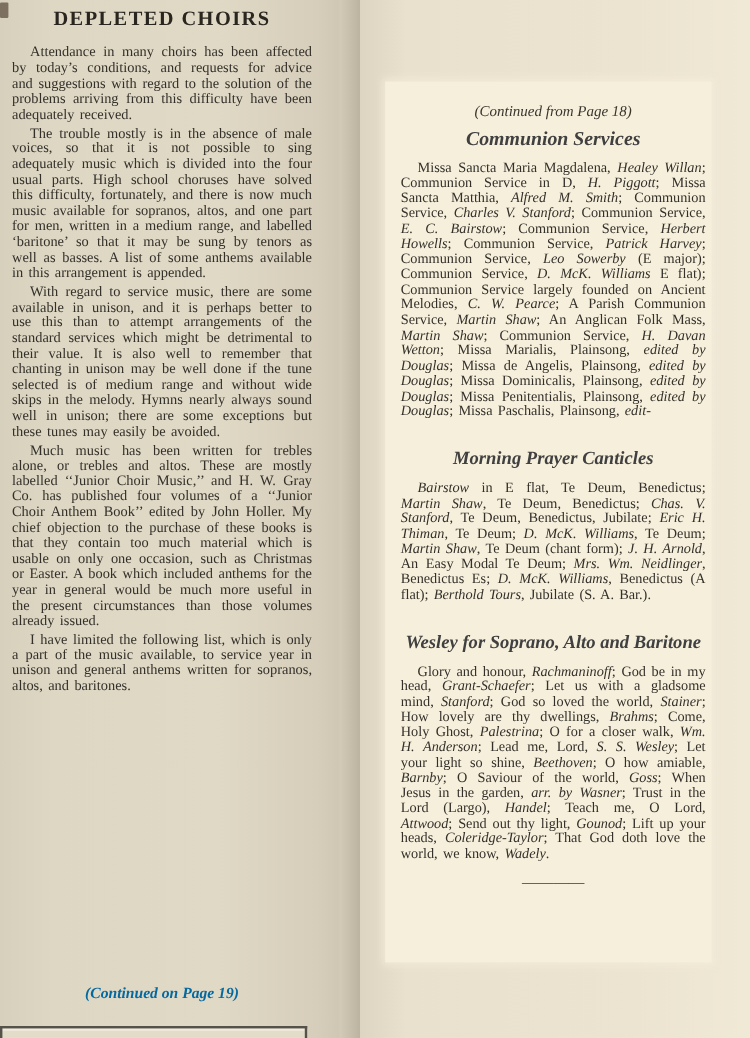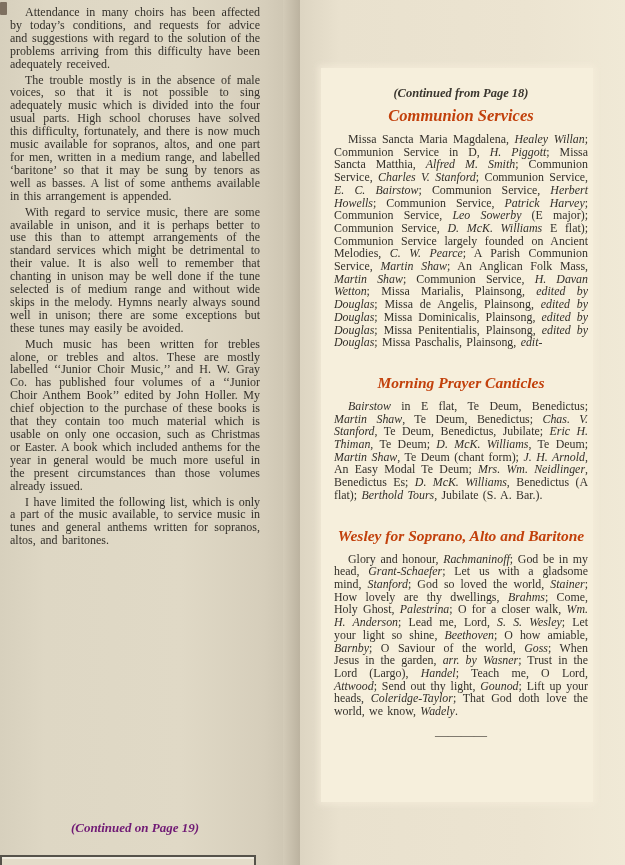--- a/index.html
+++ b/index.html
@@ -36,30 +36,30 @@
   .intro{
     font-size:15.5px;line-height:18.5px;text-align:justify;
     text-indent:20px;margin:0 0 13px;word-spacing:2px;
   }
   .bodyp{
     font-size:12px;line-height:12.9px;text-align:justify;
     text-indent:15px;margin:0 0 3px;word-spacing:1.5px;
   }
   .continued-on{
     position:absolute;left:10px;top:820px;width:250px;
-    font-style:italic;font-weight:bold;text-align:center;font-size:13px;color:#701a75;
+    font-style:italic;font-weight:bold;text-align:center;font-size:13px;color:#0369a1;
   }
   .right-col{position:absolute;left:334px;top:86px;width:254px;}
   .cont-from{
-    font-style:italic;font-weight:bold;text-align:center;
+    font-style:italic;font-weight:normal;text-align:center;
     font-size:12.5px;margin:0 0 5px;color:#3a362f;
   }
   .sec-heading{
     font-style:italic;font-weight:bold;text-align:center;
-    font-size:16.5px;margin:4px 0 8px;color:#c2410c;
+    font-size:16.5px;margin:4px 0 8px;color:#404040;
     line-height:19px;
   }
   .sec-heading.small{font-size:15.5px;margin-top:24px;}
   .sec-body{
     font-size:11.9px;line-height:12.7px;text-align:justify;
     text-indent:14px;margin:0 0 9px;word-spacing:1.4px;
   }
   .sec-body i{font-style:italic;}
   .end-rule{
     text-align:center;font-size:13px;letter-spacing:0px;
@@ -75,25 +75,26 @@
 </head>
 <body>
 
 <div class="left-page"></div>
 <div class="gutter"></div>
 <div class="right-page"></div>
 <div class="corner-mark"></div>
 <div class="right-block"></div>
 
 <div class="left-col">
+  <h1 class="article-title">DEPLETED CHOIRS</h1>
   <p class="bodyp">Attendance in many choirs has been affected by today’s conditions, and requests for advice and suggestions with regard to the solution of the problems arriving from this difficulty have been adequately received.</p>
   <p class="bodyp">The trouble mostly is in the absence of male voices, so that it is not possible to sing adequately music which is divided into the four usual parts. High school choruses have solved this difficulty, fortunately, and there is now much music available for sopranos, altos, and one part for men, written in a medium range, and labelled ‘baritone’ so that it may be sung by tenors as well as basses. A list of some anthems available in this arrangement is appended.</p>
   <p class="bodyp">With regard to service music, there are some available in unison, and it is perhaps better to use this than to attempt arrangements of the standard services which might be detrimental to their value. It is also well to remember that chanting in unison may be well done if the tune selected is of medium range and without wide skips in the melody. Hymns nearly always sound well in unison; there are some exceptions but these tunes may easily be avoided.</p>
   <p class="bodyp">Much music has been written for trebles alone, or trebles and altos. These are mostly labelled ‘‘Junior Choir Music,’’ and H. W. Gray Co. has published four volumes of a ‘‘Junior Choir Anthem Book’’ edited by John Holler. My chief objection to the purchase of these books is that they contain too much material which is usable on only one occasion, such as Christmas or Easter. A book which included anthems for the year in general would be much more useful in the present circumstances than those volumes already issued.</p>
-  <p class="bodyp">I have limited the following list, which is only a part of the music available, to service music in tunes and general anthems written for sopranos, altos, and baritones.</p>
+  <p class="bodyp">I have limited the following list, which is only a part of the music available, to service year in unison and general anthems written for sopranos, altos, and baritones.</p>
 </div>
 <div class="continued-on">(Continued on Page 19)</div>
 
 <div class="right-col">
   <div class="cont-from">(Continued from Page 18)</div>
 
   <h2 class="sec-heading">Communion Services</h2>
   <p class="sec-body"><span>Missa Sancta Maria Magdalena, </span><i>Healey Willan</i><span>; Communion Service in D, </span><i>H. Piggott</i><span>; Missa Sancta Matthia, </span><i>Alfred M. Smith</i><span>; Communion Service, </span><i>Charles V. Stanford</i><span>; Communion Service, </span><i>E. C. Bairstow</i><span>; Communion Service, </span><i>Herbert Howells</i><span>; Communion Service, </span><i>Patrick Harvey</i><span>; Communion Service, </span><i>Leo Sowerby</i><span> (E major); Communion Service, </span><i>D. McK. Williams</i><span> E flat); Communion Service largely founded on Ancient Melodies, </span><i>C. W. Pearce</i><span>; A Parish Communion Service, </span><i>Martin Shaw</i><span>; An Anglican Folk Mass, </span><i>Martin Shaw</i><span>; Communion Service, </span><i>H. Davan Wetton</i><span>; Missa Marialis, Plainsong, </span><i>edited by Douglas</i><span>; Missa de Angelis, Plainsong, </span><i>edited by Douglas</i><span>; Missa Dominicalis, Plainsong, </span><i>edited by Douglas</i><span>; Missa Penitentialis, Plainsong, </span><i>edited by Douglas</i><span>; Missa Paschalis, Plainsong, </span><i>edit-</i></p>
 
   <h2 class="sec-heading small">Morning Prayer Canticles</h2>

